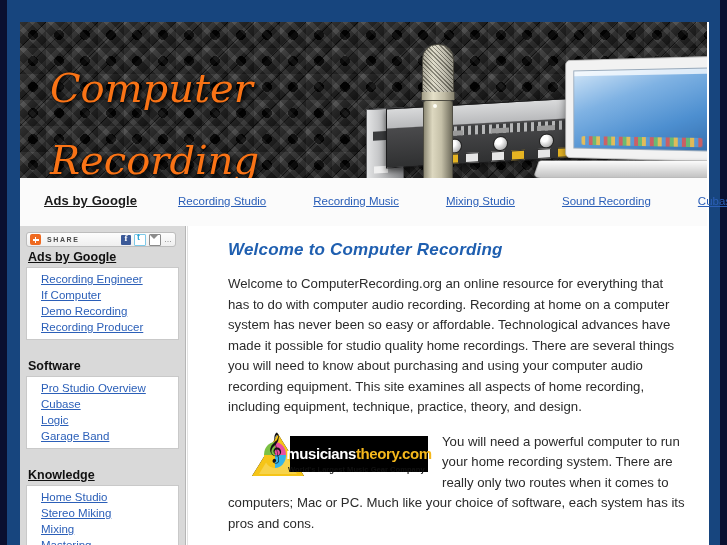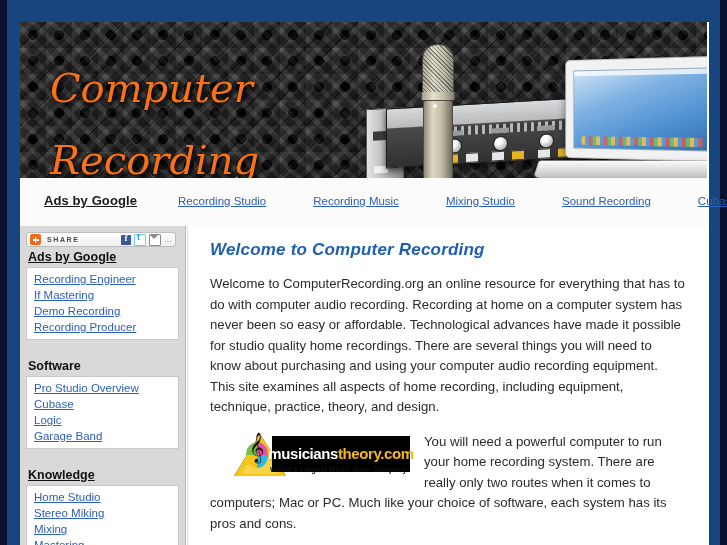--- a/index.html
+++ b/index.html
@@ -213,35 +213,35 @@
     border-left:4.5px solid transparent;border-right:4.5px solid transparent;border-top:4px solid #8b8b8b;}
   .ico.more{font-size:8px;color:#666;line-height:10px;width:8px;text-align:center;}
 
   .side-head{
     font-size:12.5px;font-weight:bold;color:#111;
     margin:3px 0 3px 2px;
   }
   .side-head.u{text-decoration:underline;}
   .side-box{
     background:#ffffff;border:1px solid #c9c9c9;
-    padding:3px 5px 4px 7px;
+    padding:3px 5px 4px 14px;
   }
   .side-box a{
     display:block;font-size:11.5px;color:#2b5fb8;text-decoration:underline;
     line-height:16px;white-space:nowrap;
   }
   .side-gap{height:16px;}
 
   
   #main{
     position:absolute;left:167px;top:0;right:0;height:319px;
     background:#ffffff;
     border-left:1px solid #e2e2e2;
     box-sizing:border-box;
-    padding:14px 22px 0 22px;
+    padding:14px 22px 0 40px;
     overflow:hidden;
   }
   #main h1{
     margin:0 0 14px 0;
     font-size:17px;font-weight:bold;font-style:italic;
     color:#1f5fb0;letter-spacing:.2px;
   }
   #main p{
     margin:0 0 14px 0;
     font-size:13.2px;line-height:20.5px;color:#2b2b2b;
@@ -366,21 +366,21 @@
           <span class="ico fb"></span>
           <span class="ico tw"></span>
           <span class="ico mail"></span>
           <span class="ico more">…</span>
         </span>
       </div>
 
       <div class="side-head u">Ads by Google</div>
       <div class="side-box">
         <a href="#">Recording Engineer</a>
-        <a href="#">If Mastering</a>
+        <a href="#">If Computer</a>
         <a href="#">Demo Recording</a>
         <a href="#">Recording Producer</a>
       </div>
 
       <div class="side-gap"></div>
 
       <div class="side-head">Software</div>
       <div class="side-box">
         <a href="#">Pro Studio Overview</a>
         <a href="#">Cubase</a>

